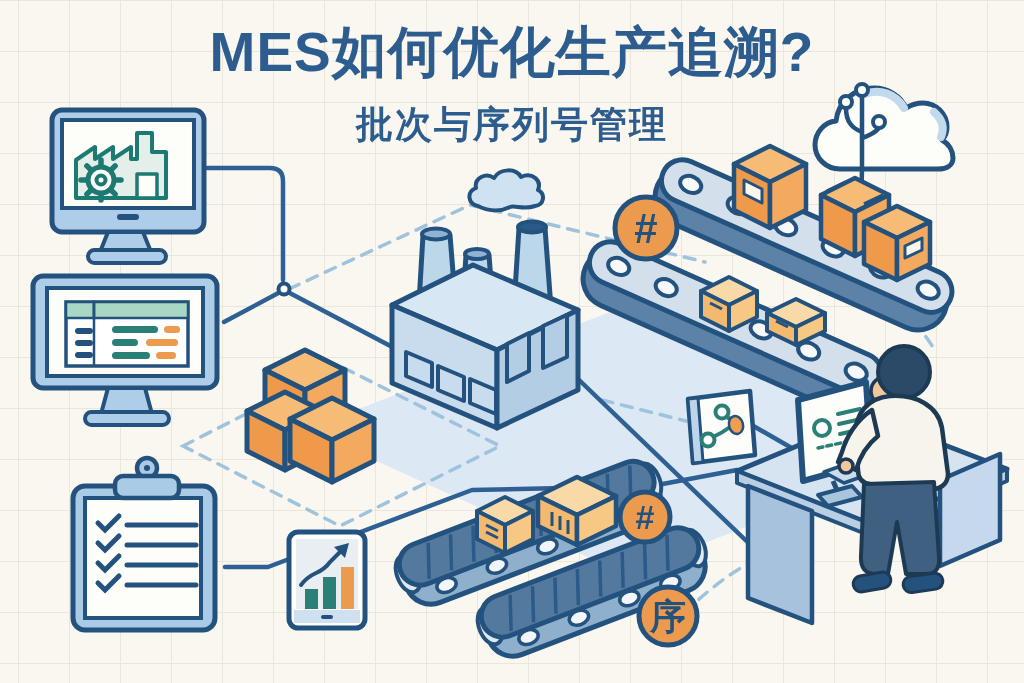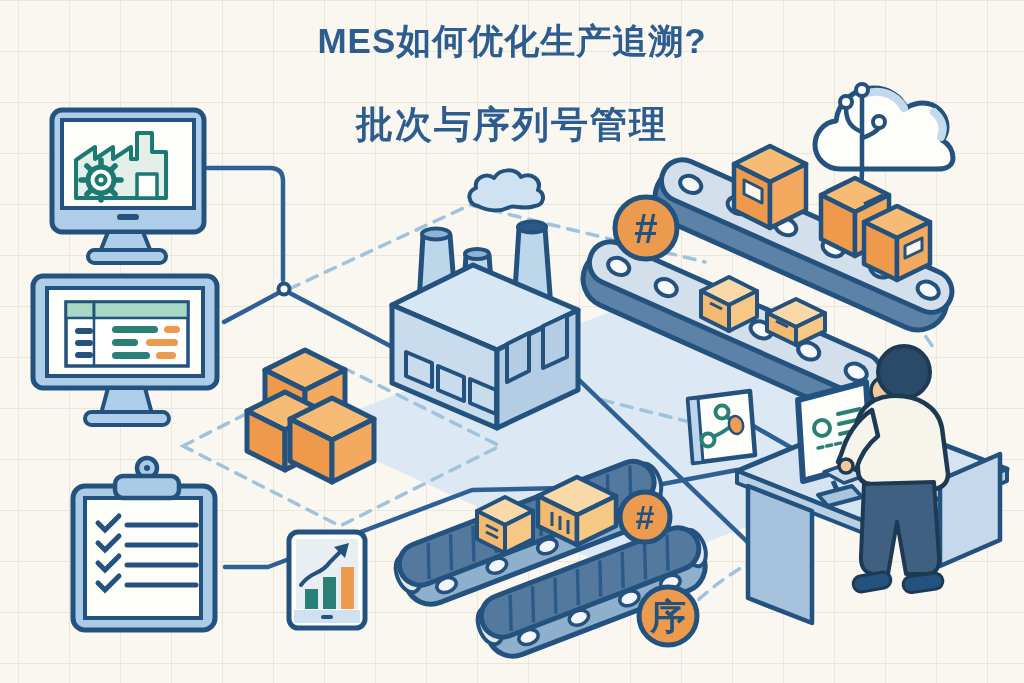--- a/index.html
+++ b/index.html
@@ -3,21 +3,21 @@
 <meta charset="utf-8">
 <style>
   html,body{margin:0;padding:0;background:#e8e8e8;}
   .stage{
     position:relative;width:1024px;height:683px;overflow:hidden;
     background:#f9f7f0;font-family:"Liberation Sans",sans-serif;
   }
   .stage svg{position:absolute;left:0;top:0;}
   .title{
     position:absolute;left:0;right:0;top:22px;text-align:center;
-    font-size:35px;font-weight:800;color:#2d5c8e;letter-spacing:1px;line-height:1.1;
+    font-size:55px;font-weight:800;color:#2d5c8e;letter-spacing:1px;line-height:1.1;
   }
   .subtitle{
     position:absolute;left:0;right:0;top:100px;text-align:center;
     font-size:37px;font-weight:800;color:#2d5c8e;letter-spacing:2px;
   }
   text.badge{font-weight:bold;fill:#24527e;text-anchor:middle;}
 </style>
 </head>
 <body>
 

